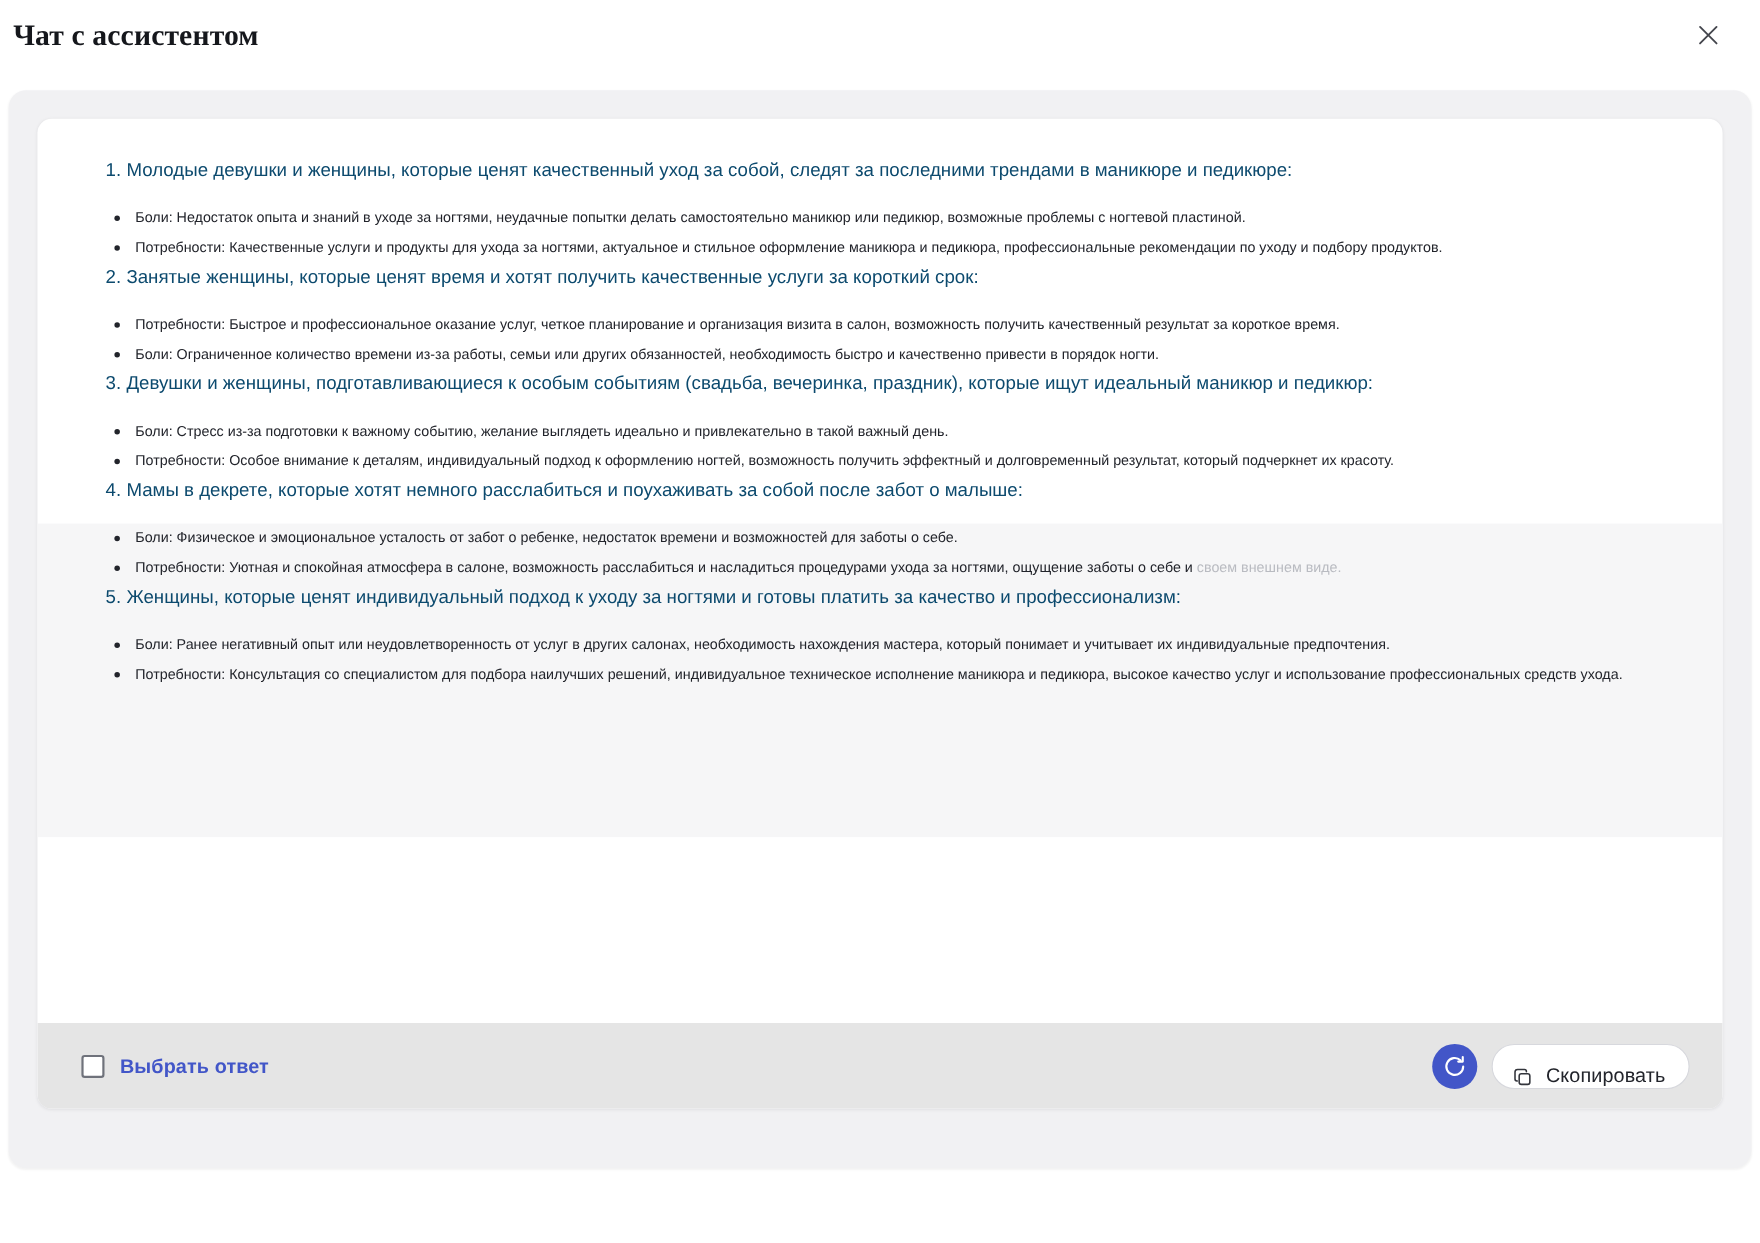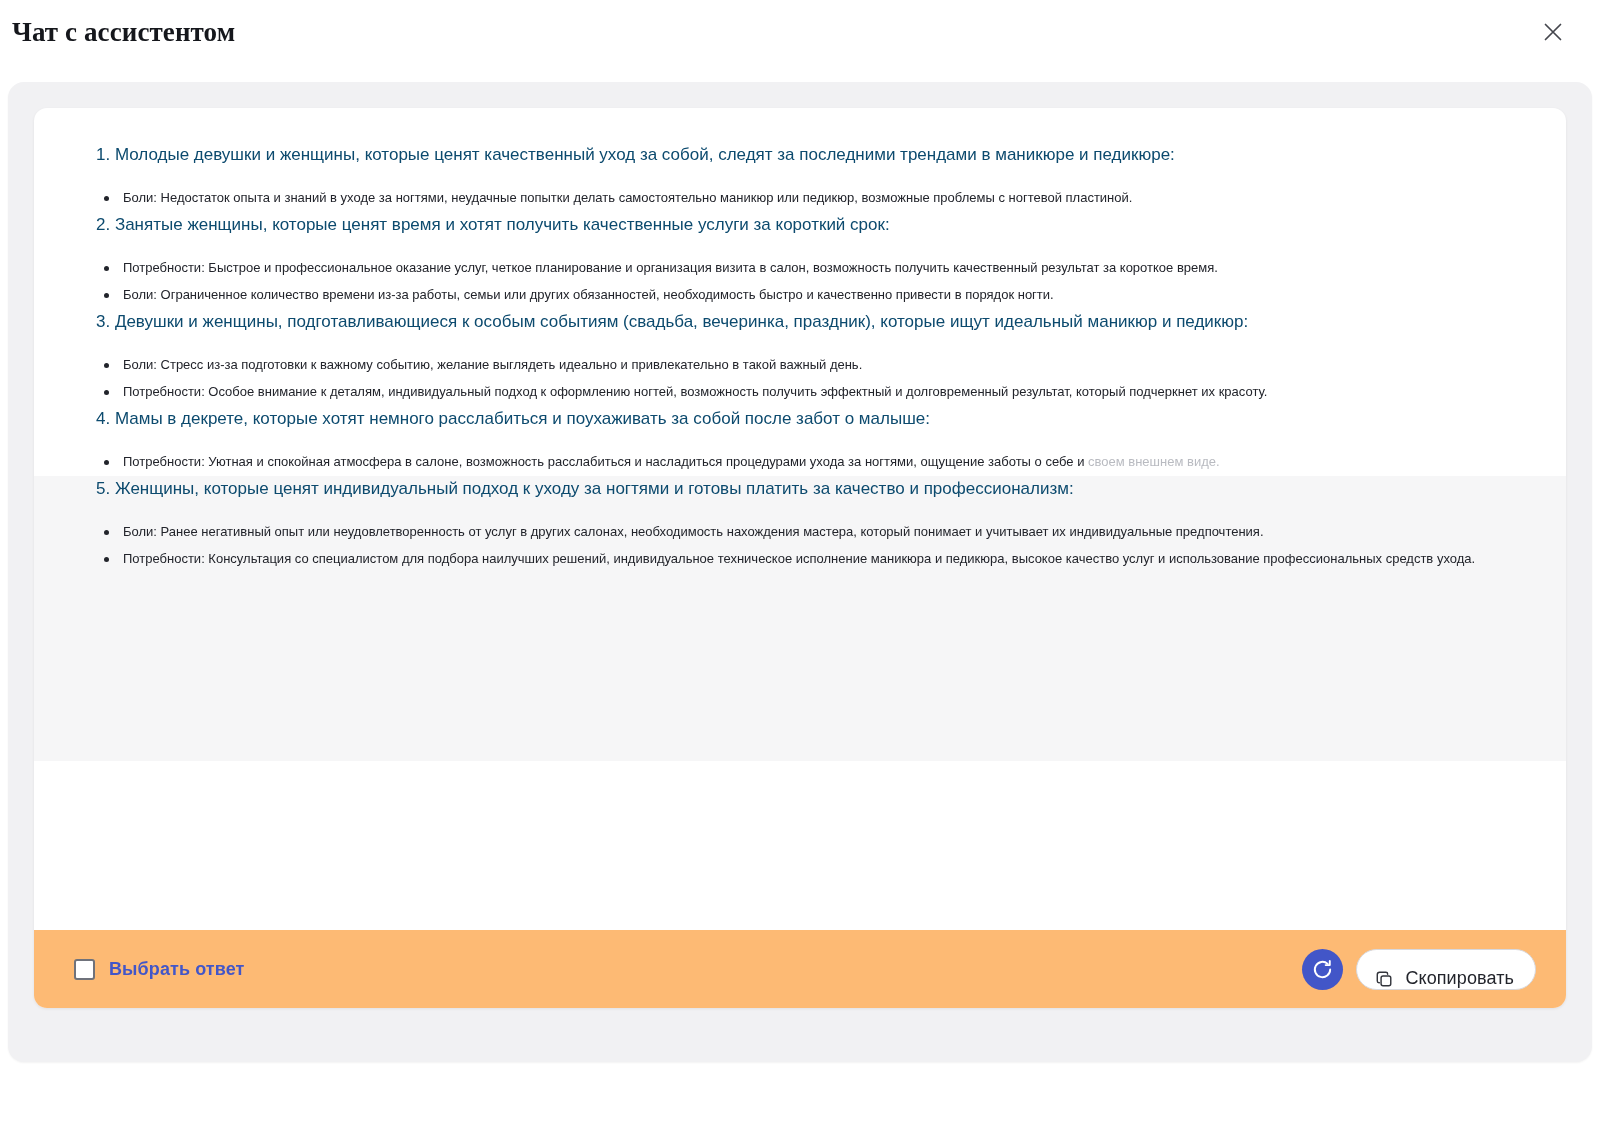--- a/index.html
+++ b/index.html
@@ -154,21 +154,21 @@
     position: absolute;
     left: 0;
     right: 0;
     bottom: 0;
     height: 78px;
     display: flex;
     align-items: center;
     justify-content: space-between;
     padding: 0 30px 0 40px;
     box-sizing: border-box;
-    background: #fdba74;
+    background: #e5e5e5;
   }
 
   .select-answer {
     display: flex;
     align-items: center;
     gap: 14px;
     cursor: pointer;
     user-select: none;
   }
   .checkbox-box {
@@ -243,20 +243,21 @@
 
       <div class="answer-body">
         <div class="hover-band"></div>
 
         <div class="blocks">
 
           <div class="answer-block">
             <p class="block-heading">1. Молодые девушки и женщины, которые ценят качественный уход за собой, следят за последними трендами в маникюре и педикюре:</p>
             <ul class="block-list">
               <li>Боли: Недостаток опыта и знаний в уходе за ногтями, неудачные попытки делать самостоятельно маникюр или педикюр, возможные проблемы с ногтевой пластиной.</li>
+              <li>Потребности: Качественные услуги и продукты для ухода за ногтями, актуальное и стильное оформление маникюра и педикюра, профессиональные рекомендации по уходу и подбору продуктов.</li>
             </ul>
           </div>
 
           <div class="answer-block">
             <p class="block-heading">2. Занятые женщины, которые ценят время и хотят получить качественные услуги за короткий срок:</p>
             <ul class="block-list">
               <li>Потребности: Быстрое и профессиональное оказание услуг, четкое планирование и организация визита в салон, возможность получить качественный результат за короткое время.</li>
               <li>Боли: Ограниченное количество времени из-за работы, семьи или других обязанностей, необходимость быстро и качественно привести в порядок ногти.</li>
             </ul>
           </div>
@@ -265,20 +266,21 @@
             <p class="block-heading">3. Девушки и женщины, подготавливающиеся к особым событиям (свадьба, вечеринка, праздник), которые ищут идеальный маникюр и педикюр:</p>
             <ul class="block-list">
               <li>Боли: Стресс из-за подготовки к важному событию, желание выглядеть идеально и привлекательно в такой важный день.</li>
               <li>Потребности: Особое внимание к деталям, индивидуальный подход к оформлению ногтей, возможность получить эффектный и долговременный результат, который подчеркнет их красоту.</li>
             </ul>
           </div>
 
           <div class="answer-block">
             <p class="block-heading">4. Мамы в декрете, которые хотят немного расслабиться и поухаживать за собой после забот о малыше:</p>
             <ul class="block-list">
+              <li>Боли: Физическое и эмоциональное усталость от забот о ребенке, недостаток времени и возможностей для заботы о себе.</li>
               <li class="faded-tail"><span>Потребности: Уютная и спокойная атмосфера в салоне, возможность расслабиться и насладиться процедурами ухода за ногтями, ощущение заботы о себе и </span><span class="faded-line">своем внешнем виде.</span></li>
             </ul>
           </div>
 
           <div class="answer-block">
             <p class="block-heading">5. Женщины, которые ценят индивидуальный подход к уходу за ногтями и готовы платить за качество и профессионализм:</p>
             <ul class="block-list">
               <li>Боли: Ранее негативный опыт или неудовлетворенность от услуг в других салонах, необходимость нахождения мастера, который понимает и учитывает их индивидуальные предпочтения.</li>
               <li>Потребности: Консультация со специалистом для подбора наилучших решений, индивидуальное техническое исполнение маникюра и педикюра, высокое качество услуг и использование профессиональных средств ухода.</li>
             </ul>

